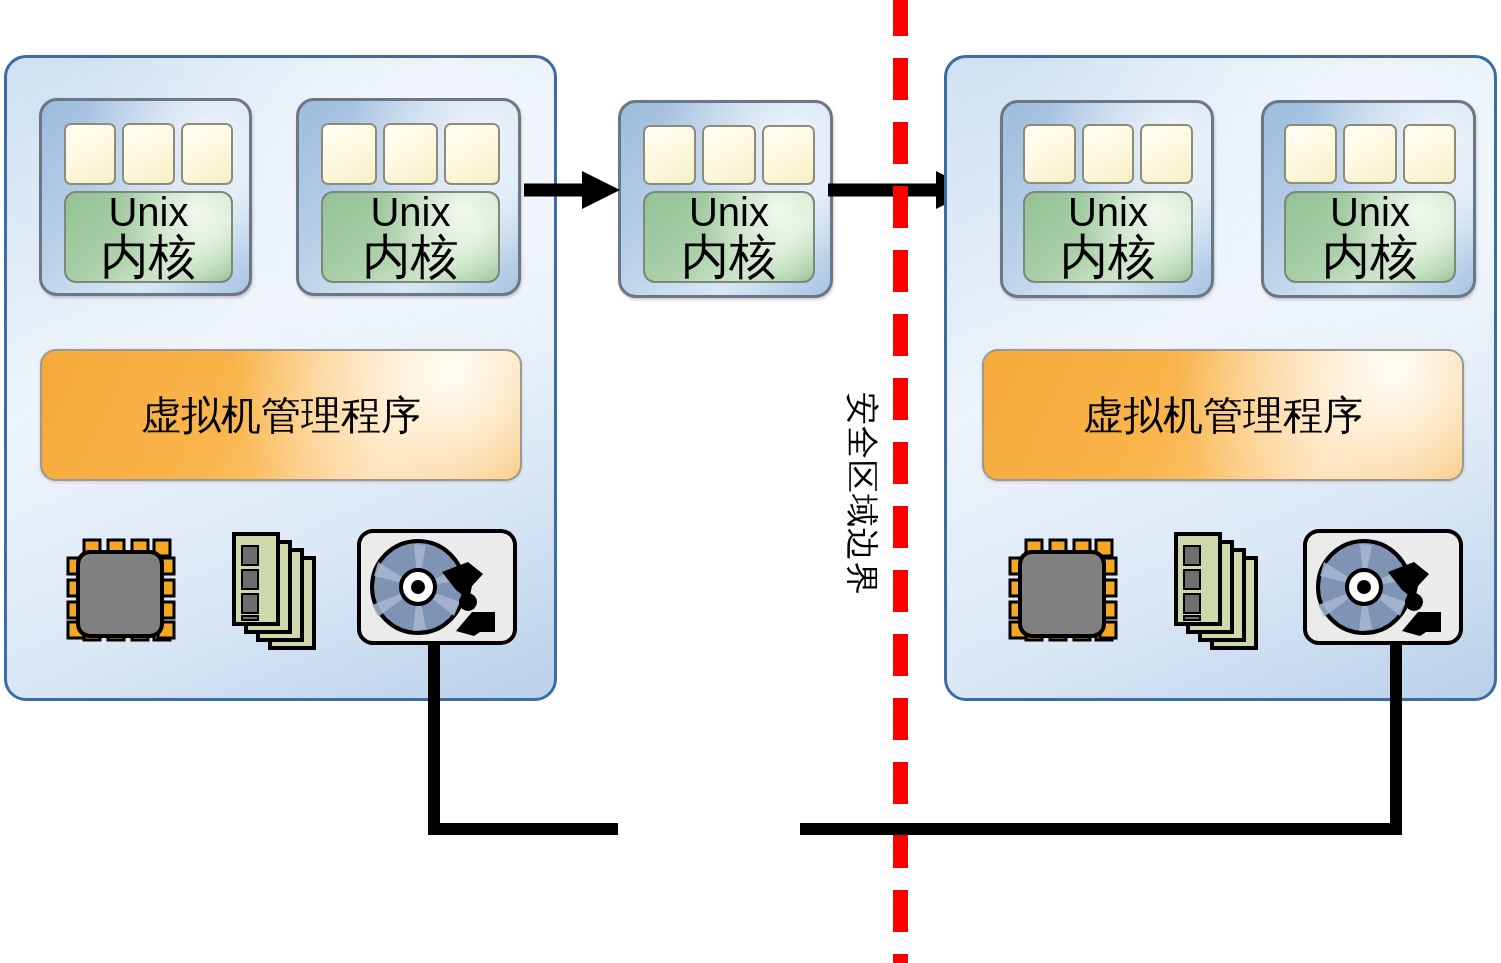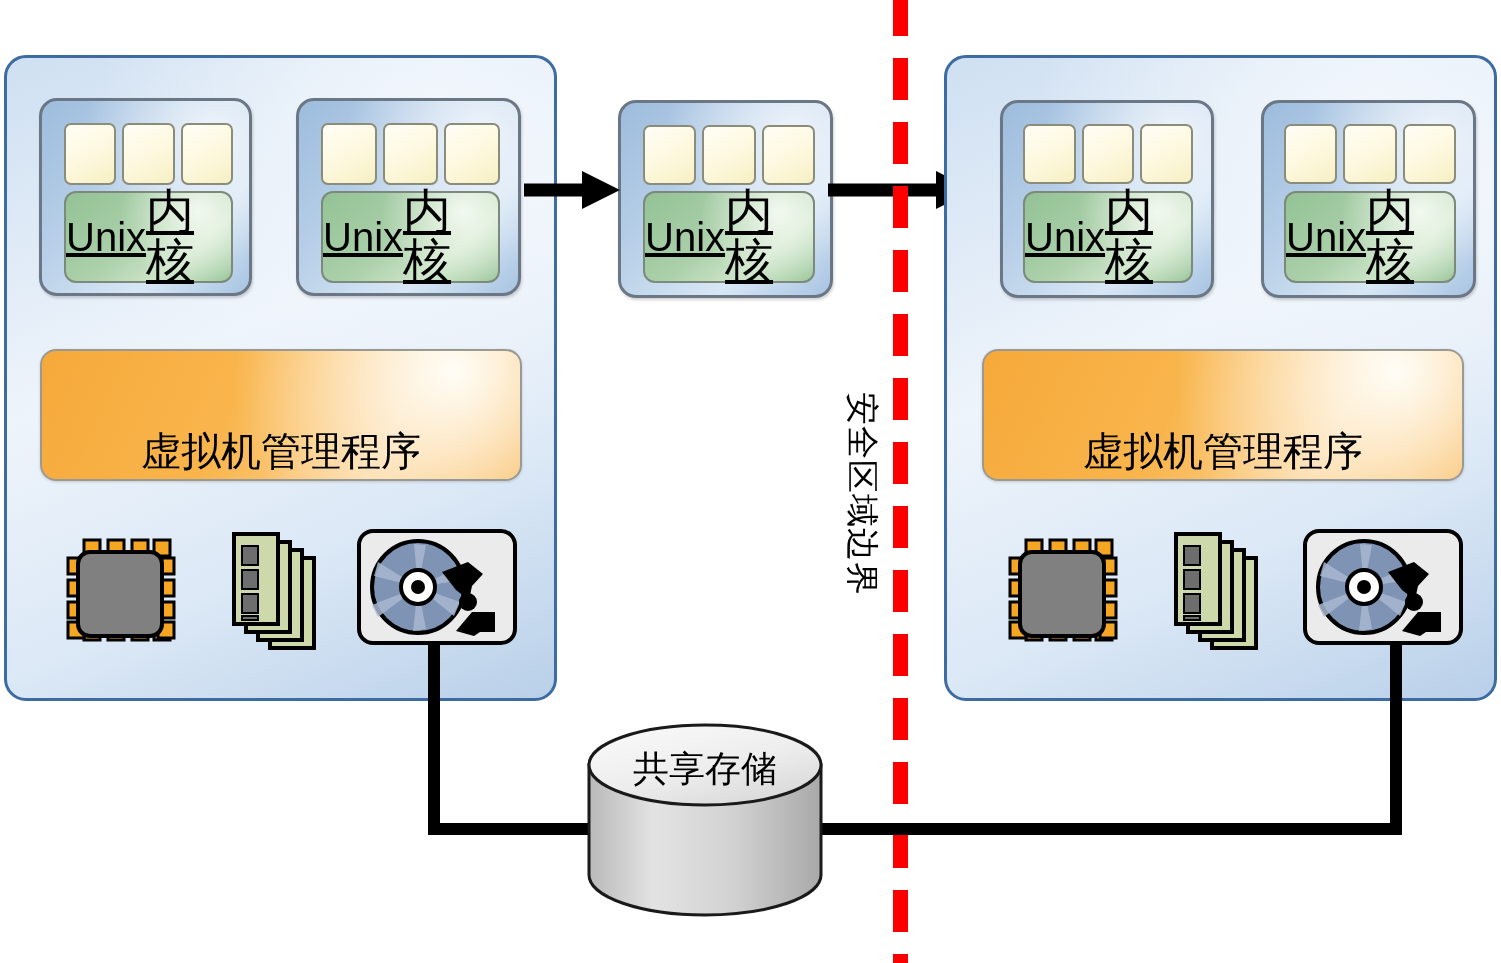--- a/index.html
+++ b/index.html
@@ -54,42 +54,41 @@
   }
   .vm-kernel {
     position: absolute;
     border: 2px solid #7d8a7b;
     border-radius: 12px;
     background:
       radial-gradient(circle at 80% 22%, #f2f9ef 0%, rgba(242,249,239,0) 52%),
       linear-gradient(140deg, #93c295 0%, #abd0aa 45%, #cde5c9 72%, #96c496 100%);
     box-sizing: border-box;
     display: flex;
-    flex-direction: row;
+    flex-direction: column;
     align-items: center;
     justify-content: center;
     color: #000;
     line-height: 1.02;
-    text-align: left;
-    text-decoration: underline;
+    text-align: right;
   }
   .kernel-l1 { font-size: 40px; letter-spacing: 0px; }
   .kernel-l2 { font-size: 48px; }
 
   
   .hypervisor {
     position: absolute;
     border: 2px solid #9a9a93;
     border-radius: 16px;
     background:
       radial-gradient(circle at 86% 16%, #fffdf6 0%, rgba(255,253,246,0) 52%),
       linear-gradient(115deg, #f6a93a 0%, #f9b54c 40%, #fdd294 72%, #f7ab3c 100%);
     box-sizing: border-box;
     display: flex;
-    align-items: flex-end;
+    align-items: center;
     justify-content: center;
     font-size: 40px;
     color: #000;
     box-shadow: 0 1px 3px rgba(0,0,0,0.16);
   }
 
   
   .hw-icon { position: absolute; }
 
   
@@ -346,34 +345,14 @@
   </div>
 
   <div class="wire" style="left:428px; top:645px; width:12px; height:190px;"></div>
 
   <div class="wire" style="left:428px; top:823px; width:190px; height:12px;"></div>
 
   <div class="wire" style="left:1390px; top:645px; width:12px; height:190px;"></div>
 
   <div class="wire" style="left:800px; top:823px; width:602px; height:12px;"></div>
 
-  <div class="storage" style="left:585px; top:723px; width:240px; height:195px;">
-    <svg width="240" height="195" viewBox="0 0 240 195">
-      <defs>
-        <linearGradient id="cylSide" x1="0" y1="0" x2="1" y2="0">
-          <stop offset="0%" stop-color="#b9b9b9"></stop>
-          <stop offset="28%" stop-color="#e3e3e3"></stop>
-          <stop offset="62%" stop-color="#d2d2d2"></stop>
-          <stop offset="100%" stop-color="#a9a9a9"></stop>
-        </linearGradient>
-        <linearGradient id="cylTop" x1="0" y1="0" x2="0.7" y2="1">
-          <stop offset="0%" stop-color="#fbfbfb"></stop>
-          <stop offset="60%" stop-color="#ededed"></stop>
-          <stop offset="100%" stop-color="#dadada"></stop>
-        </linearGradient>
-      </defs>
-      <path d="M4 42 L4 152 A116 40 0 0 0 236 152 L236 42 Z" fill="url(#cylSide)" stroke="#1a1a1a" stroke-width="3"></path>
-      <ellipse cx="120" cy="42" rx="116" ry="40" fill="url(#cylTop)" stroke="#1a1a1a" stroke-width="3"></ellipse>
-    </svg>
-    <div class="storage-label" style="top:22px;">共享存储</div>
-  </div>
 
 </div>
 
 </body></html>

